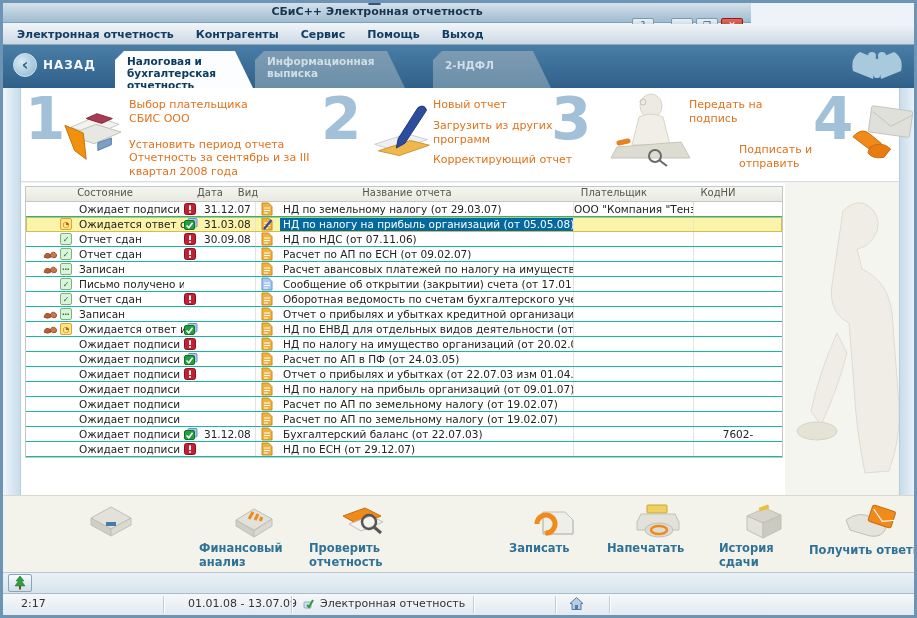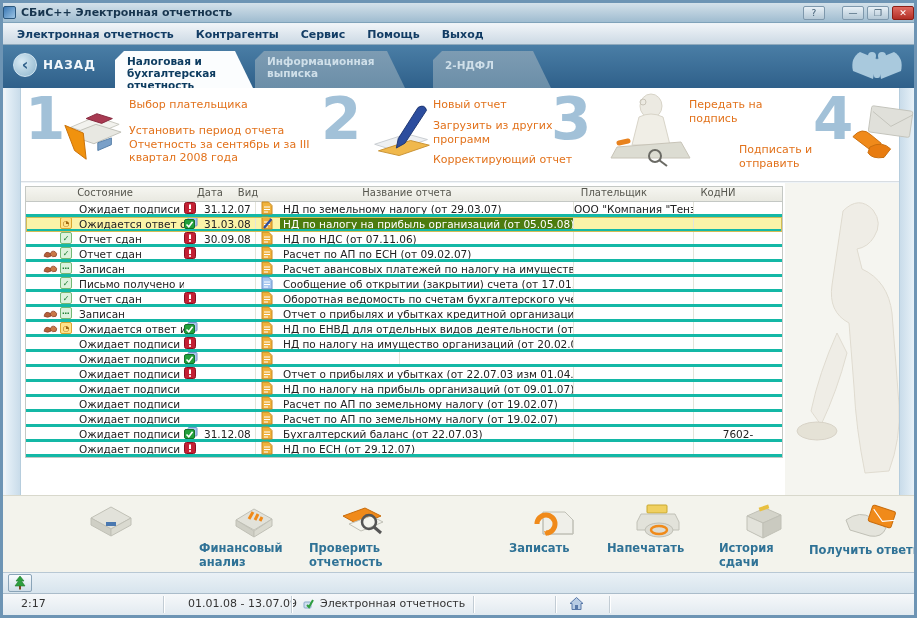--- a/index.html
+++ b/index.html
@@ -1,22 +1,22 @@
 <!DOCTYPE html>
 <html><head>
 <meta charset="utf-8">
 <style>
   * { margin:0; padding:0; box-sizing:border-box; }
   html,body { width:917px; height:618px; background:#9db8cc; font-family:"DejaVu Sans","Liberation Sans",sans-serif; }
   .window { position:relative; width:917px; height:618px; border:3px solid #6d94b4; background:#eef3f7; overflow:hidden; }
 
   
-  .titlebar { position:absolute; left:0; top:0; width:911px; height:20px;
+  .titlebar { position:absolute; left:0; top:0; width:748px; height:20px;
     background:linear-gradient(#d4e1ea,#9fbcd0); border-bottom:1px solid #7fa2ba;
-    display:flex; align-items:center; padding:0 0; }
+    display:flex; align-items:center; padding:0 8px;flex-direction:column; }
   .app-icon { width:13px; height:13px; background:linear-gradient(135deg,#3a77b4,#9cc4e4); border:1px solid #2c587e; border-radius:2px; margin-right:5px; }
   .title-text { font-size:11px; font-weight:bold; color:#17354e; }
   .win-controls { margin-left:auto; display:flex; gap:3px; align-items:center; }
   .win-btn { width:22px; height:14px; border:1px solid #7e98ac; border-radius:2px;
     background:linear-gradient(#e8f0f6,#b4c8d6); font-size:9px; line-height:12px; text-align:center; color:#3c586e; }
   .win-btn.help { margin-right:14px; }
   .win-btn.close { background:linear-gradient(#e06a60,#b22f26); border-color:#8c1d14; color:#fff; font-weight:bold; }
 
   
   .menubar { position:absolute; left:0; top:21px; width:911px; height:21px;
@@ -60,32 +60,32 @@
   .s4-icon { position:absolute; left:830px; top:14px; }
 
   
   .tablezone { position:absolute; left:18px; top:180px; width:878px; height:312px; background:#fff; }
   .figure-panel { position:absolute; left:764px; top:0; width:114px; height:312px; background:#f5f5f0; overflow:hidden; }
   .grid { position:absolute; left:4px; top:3px; width:758px; border:1px solid #c4c8c4; background:#fff; }
   .g-header { display:flex; height:15px; background:linear-gradient(#f6f6f1,#e9e9e1); border-bottom:1px solid #c4c8c4;
     font-size:10px; color:#56564e; }
   .g-header div { text-align:center; overflow:hidden; white-space:nowrap; }
   .g-row { display:flex; height:15px; border-bottom:1px solid #ededе3; border-bottom:1px solid #ede desaturate; }
-  .g-row { border-bottom:3px solid #14b8a6; font-size:10.5px; color:#222; background:#fff; position:relative; }
+  .g-row { border-bottom:1px solid #14b8a6; font-size:10.5px; color:#222; background:#fff; position:relative; }
   .g-row.selected { background:#fbf3a8; outline:1px solid #d2bd55; outline-offset:-1px; }
   .c-hands { width:34px; display:flex; justify-content:flex-end; align-items:center; padding-right:2px; }
   .c-box   { width:16px; display:flex; align-items:center; }
   .c-status{ width:108px; padding:1px 0 0 3px; white-space:nowrap; overflow:hidden; }
   .c-flag  { width:20px; display:flex; align-items:center; }
   .c-date  { width:52px; padding-top:1px; border-right:1px solid #e4e4da; }
   .c-vid   { width:24px; display:flex; align-items:center; padding-left:5px; }
   .c-name  { width:294px; padding:1px 0 0 3px; white-space:nowrap; overflow:hidden; border-right:1px solid #e4e4da; }
   .c-payer { width:120px; text-align:center; padding-top:1px; white-space:nowrap; overflow:hidden; border-right:1px solid #e4e4da; }
   .c-code  { width:88px; text-align:center; padding-top:1px; }
-  .g-row.selected .c-name { background:#4d7c0f; color:#fff; }
+  .g-row.selected .c-name { background:#0369a1; color:#fff; }
   .h-status{ width:158px; } .h-date{ width:52px; } .h-vid{ width:24px; } .h-name{ width:294px; } .h-payer{ width:120px; } .h-code{ width:88px; }
   .statbox { width:12px; height:12px; border:1px solid #74b874; background:#ddf2dd; border-radius:2px;
     font-size:8px; line-height:11px; text-align:center; color:#1e7e32; font-weight:bold; }
   .statbox.yellow { border-color:#d9a62e; background:#ffe38a; color:#a06a10; }
 
   
   .toolbar { position:absolute; left:0; top:492px; width:911px; height:77px; background:#f3f3ec; border-top:1px solid #d8d8cc; }
   .tool-item { position:absolute; top:6px; text-align:left; cursor:pointer; }
   .tool-item svg { display:block; margin:0 auto 2px auto; }
   .tool-label { font-size:11.5px; font-weight:bold; color:#2f7296; line-height:1.2; white-space:pre-line; }
@@ -159,20 +159,21 @@
       <svg width="70" height="62" viewBox="0 0 72 64">
         <path d="M14 24 l26 -11 24 8 -26 11 z" fill="#f2f2ee" stroke="#c8c8c0"></path>
         <path d="M12 32 l28 -11 26 8 -28 12 z" fill="#e8e8e2" stroke="#c0c0b8"></path>
         <path d="M30 15 l11 -5 16 5 -11 5 z" fill="#a83a52" stroke="#86293e"></path>
         <path d="M8 22 l10 26 12 9 -3 -27 z" fill="#f0920e" stroke="#c87008"></path>
         <path d="M42 40 l14 -5 0 7 -14 6 z" fill="#7aa0c8" stroke="#5880a8"></path>
       </svg>
     </div>
     <div class="s1-text step-links">
       <span class="slink">Выбор плательщика</span>
+      <span class="slink">СБИС ООО</span>
       <div class="gap"></div>
       <span class="slink">Установить период отчета</span>
       <span class="slink">Отчетность за сентябрь и за III квартал 2008 года</span>
     </div>
 
     <div class="step-number n2">2</div>
     <div class="s2-icon">
       <svg width="66" height="60" viewBox="0 0 70 62">
         <path d="M6 44 l34 -11 22 6 -34 12 z" fill="#eef0f2" stroke="#c8ccd0"></path>
         <path d="M10 51 l34 -11 20 5 -32 11 z" fill="#f0b84c" stroke="#c89030"></path>
@@ -500,20 +501,21 @@
           </div>
           <div class="c-date"></div>
           <div class="c-vid">
             <svg width="12" height="14" viewBox="0 0 12 14">
               <path d="M1 1 h6.5 l3.5 3.5 V13 H1 Z" fill="#f0b23c" stroke="#c88a20"></path>
               <line x1="3" y1="6" x2="9" y2="6" stroke="#fff"></line>
               <line x1="3" y1="8.5" x2="9" y2="8.5" stroke="#fff"></line>
               <line x1="3" y1="11" x2="7" y2="11" stroke="#fff"></line>
             </svg>
           </div>
+          <div class="c-name">Расчет по АП в ПФ (от 24.03.05)</div>
           <div class="c-payer"></div>
           <div class="c-code"></div>
         </div>
         <div class="g-row">
           <div class="c-hands"></div>
           <div class="c-box"></div>
           <div class="c-status">Ожидает подписи</div>
           <div class="c-flag">
             <svg width="12" height="12" viewBox="0 0 12 12">
               <rect x="0.5" y="0.5" width="11" height="11" rx="2" fill="#c42034" stroke="#8a1020"></rect>

